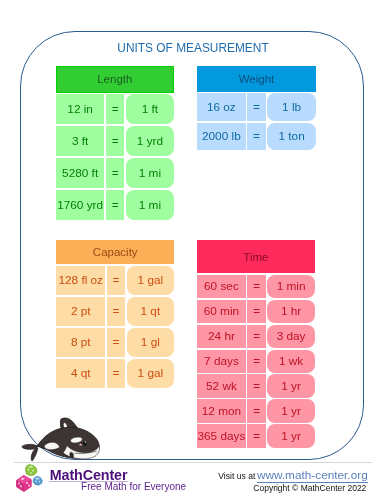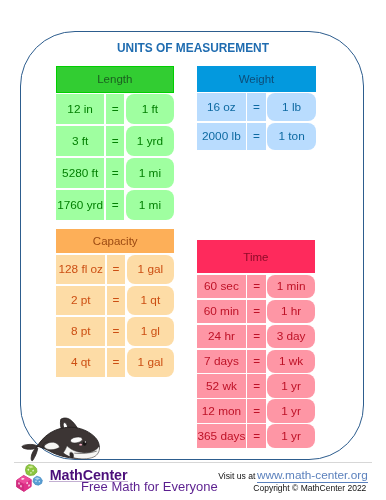--- a/index.html
+++ b/index.html
@@ -1,50 +1,50 @@
 <!DOCTYPE html>
 <html><head>
 <meta charset="utf-8">
 <style>
   html,body{margin:0;padding:0;}
   body{width:386px;height:500px;background:#fff;font-family:"Liberation Sans",sans-serif;overflow:hidden;position:relative;}
   .frame{position:absolute;left:20px;top:30.6px;width:343.5px;height:429.6px;border:1.5px solid #2d5d8e;border-radius:55px;box-sizing:border-box;}
-  .title{position:absolute;left:0;top:42px;width:386px;text-align:center;font-size:11.9px;font-weight:700;color:#1f6cb0;line-height:13px;white-space:nowrap;}
+  .title{position:absolute;left:0;top:42px;width:386px;text-align:center;font-size:11.9px;font-weight:400;color:#1f6cb0;line-height:13px;white-space:nowrap;}
   .tbl{position:absolute;display:flex;flex-direction:column;gap:1.6px;}
   .hdr{display:flex;align-items:center;justify-content:center;font-size:11.5px;white-space:nowrap;}
   .row{display:flex;gap:1.6px;}
   .cell{display:flex;align-items:center;justify-content:center;font-size:11.8px;white-space:nowrap;box-sizing:border-box;padding-bottom:0.8px;}
   .c1{flex:0 0 48.7px;}
   .c2{flex:0 0 18.4px;}
   .c3{flex:1;border-radius:8px;}
 
   
   #t-length{left:55.8px;top:66.3px;width:118px;}
   #t-length .hdr{height:26.3px;background:#32cd32;color:#1b5e20;box-sizing:border-box;border:1.4px solid #00cf00;}
   #t-length .cell{height:30.3px;background:#9fffa0;color:#038003;}
   
   #t-weight{left:197px;top:66.3px;width:119px;}
   #t-weight .hdr{height:25.5px;background:#0399de;color:#0d4d79;}
   #t-weight .cell{height:27.7px;background:#b9dcfe;color:#0e6aa2;}
   
-  #t-capacity{left:56.4px;top:229px;width:117.7px;}
+  #t-capacity{left:56.4px;top:240px;width:117.7px;}
   #t-capacity .hdr{height:24.1px;background:#fdaf58;color:#9c4a12;}
   #t-capacity .cell{height:29.35px;background:#fddca6;color:#cc4f13;text-align:center;}
   
   #t-time{left:197.1px;top:240.2px;width:117.7px;}
   #t-time .hdr{height:33px;background:#fe2a5c;color:#8e0b28;}
   #t-time .cell{height:23.33px;background:#fe96a5;color:#be1227;}
 
   
   #whale{position:absolute;left:21px;top:412px;width:82px;height:52px;}
   #footline{position:absolute;left:14px;top:461.8px;width:357.5px;height:1px;background:#d7d7d7;}
   #dice{position:absolute;left:15px;top:463px;width:29px;height:30px;}
   .brand{position:absolute;left:49.8px;top:467.5px;font-size:14.3px;font-weight:700;color:#4b0f7a;letter-spacing:-0.1px;line-height:14px;white-space:nowrap;}
   .branddiv{position:absolute;left:49.3px;top:480.6px;width:78.3px;height:0.9px;background:#c3b0d2;}
-  .tagline{position:absolute;left:49.1px;top:481.6px;font-size:13px;color:#5b1f8f;line-height:9px;white-space:nowrap;padding-left:32px;}
+  .tagline{position:absolute;left:49.1px;top:481.6px;font-size:10px;color:#5b1f8f;line-height:9px;white-space:nowrap;padding-left:32px;}
   .visit{position:absolute;left:218.3px;top:471.8px;font-size:8.6px;color:#111;line-height:8px;white-space:nowrap;}
   .url{position:absolute;left:256.9px;top:469.4px;font-size:11.8px;color:#5b81bd;line-height:12px;white-space:nowrap;border-bottom:1px solid #5b81bd;padding-bottom:0.5px;text-decoration:none;}
   .copyright{position:absolute;left:253.3px;top:483.8px;font-size:8.5px;color:#111;line-height:9px;white-space:nowrap;}
 </style>
 </head>
 <body>
 
 <div class="frame"></div>
 <div class="title">UNITS OF MEASUREMENT</div>
 

